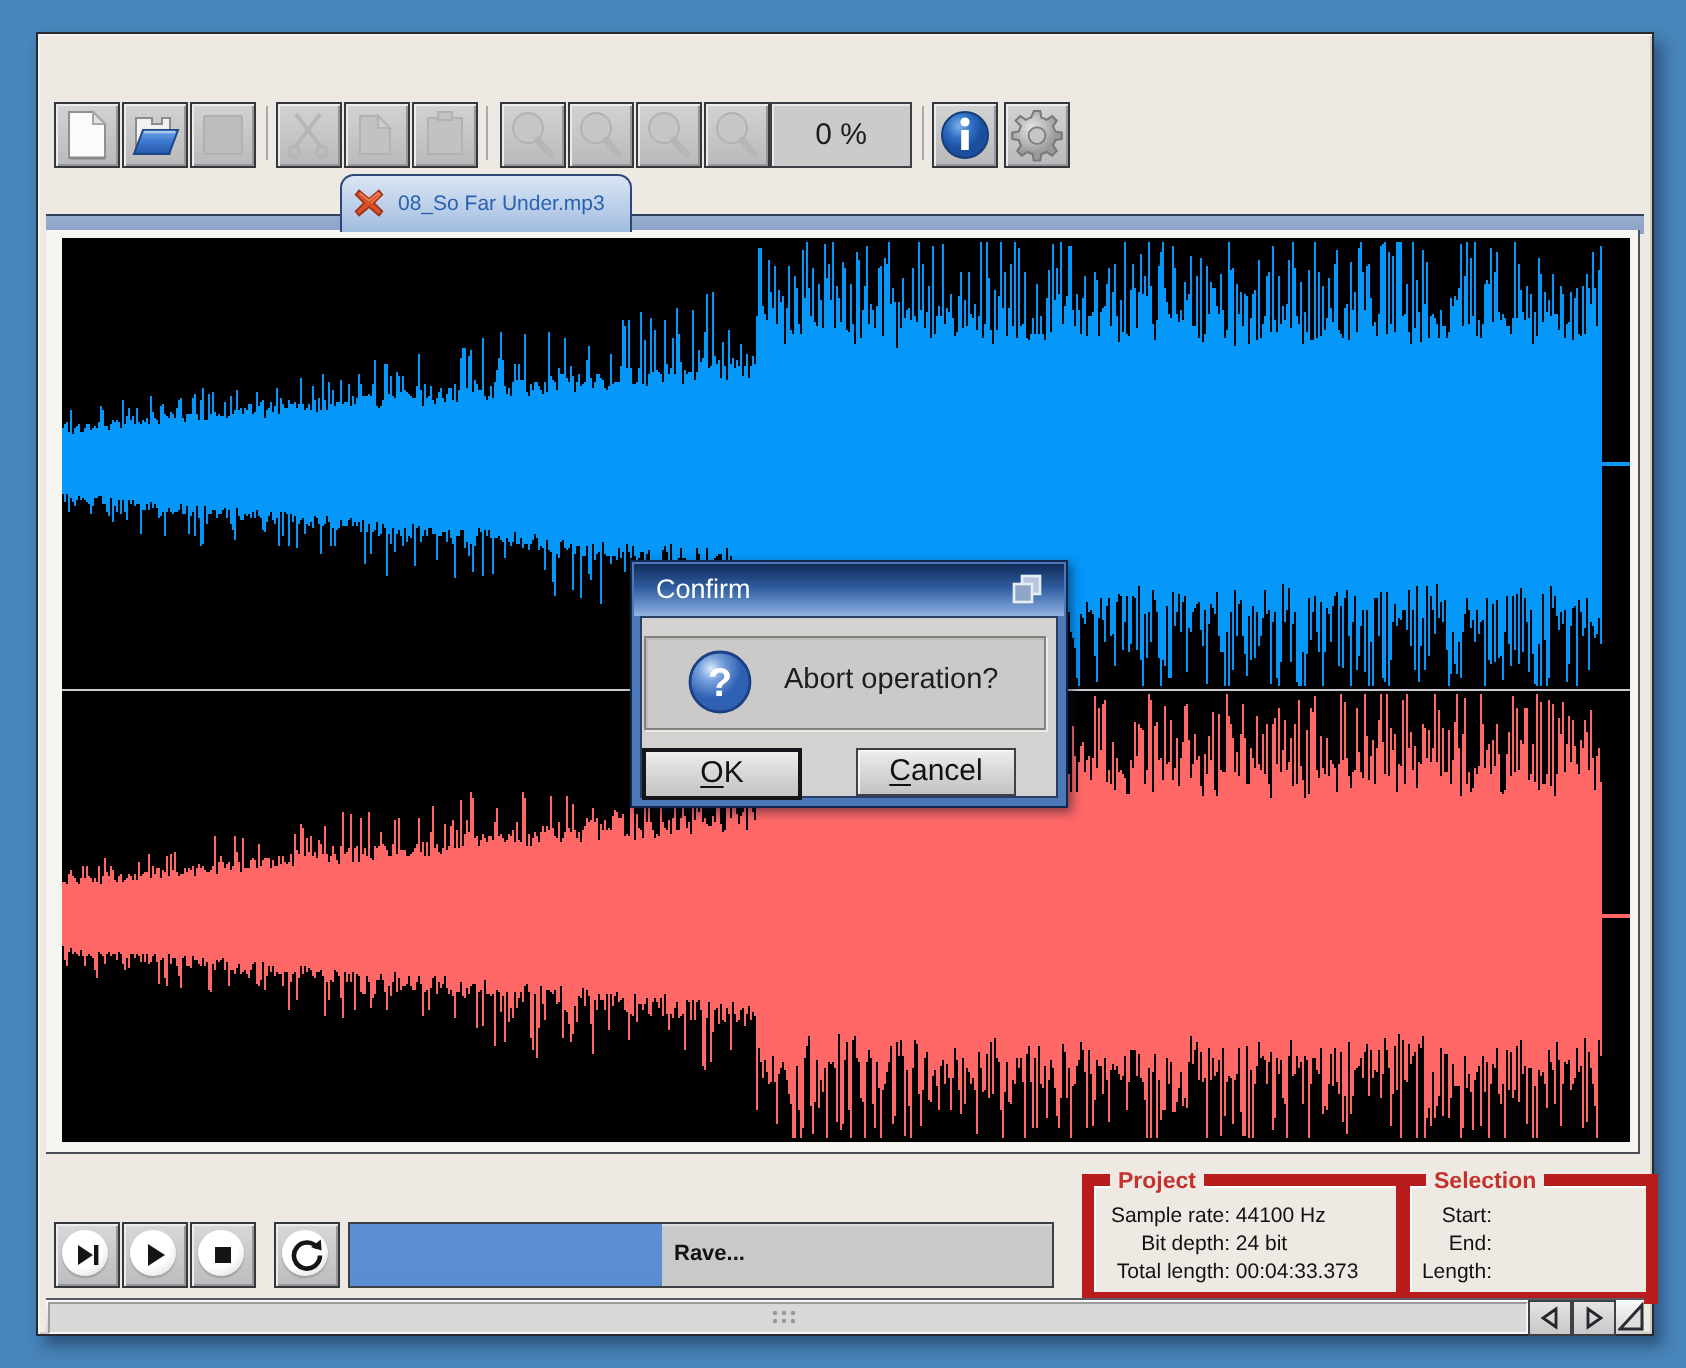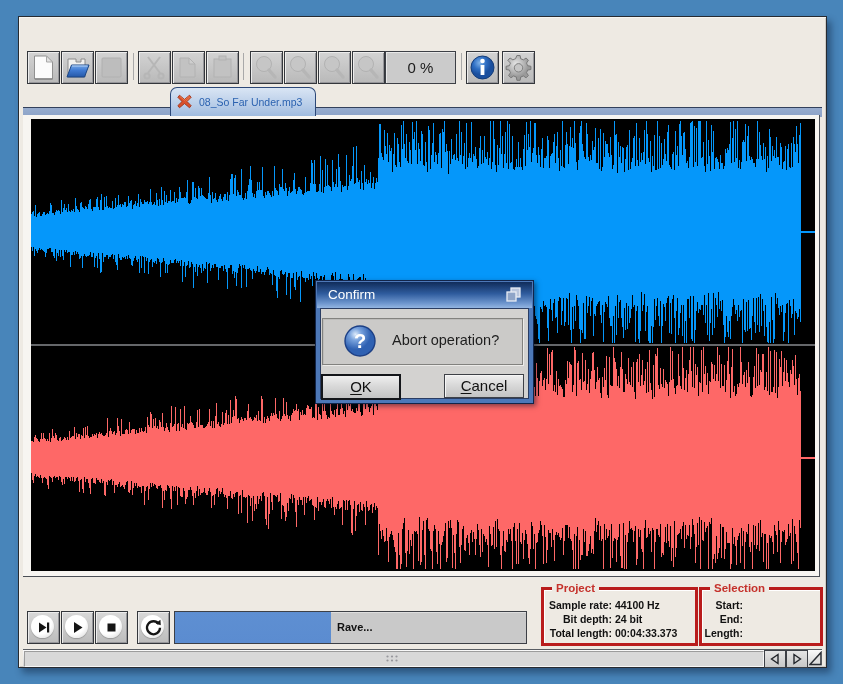--- a/index.html
+++ b/index.html
@@ -16,36 +16,36 @@
 .paneband{left:4px;top:90px;width:799px;height:9px;background:linear-gradient(#97acce,#8ba2c7);border-top:1px solid #33415c}
 .tab2{left:151px;top:70px;width:144px;height:28px;border:1.5px solid #2c4878;border-bottom:none;border-radius:7px 7px 0 0;background:linear-gradient(#d9e5f4,#b3c9e6 70%,#9fbbdf);z-index:3}
 .tab2 span{position:absolute;left:28px;top:8px;font-size:10.5px;font-weight:normal;color:#2b62b0;white-space:nowrap}
 .paneframe{left:4px;top:98px;width:796px;height:461px;background:#f7f5f1;border-bottom:1px solid #4b4f56;border-right:1px solid #4b4f56}
 .wavebox{left:12px;top:102px;width:784px;height:452px}
 .botbtn{width:31px;height:31px;border:1px solid #34373c;background:linear-gradient(#d8d8d8,#bcbcbc);box-shadow:inset 1px 1px 0 #ececec,inset -1px -1px 0 #96969a;top:594px}
 .circ{position:absolute;left:3px;top:3px;width:23px;height:23px;border-radius:50%;background:radial-gradient(circle at 38% 32%,#ffffff 55%,#d2d2d2);box-shadow:0 1px 1px #9a9a9a}
 .pbar{left:155px;top:594px;width:351px;height:31px;border:1px solid #3d4046;background:#c9c9c9;box-shadow:inset 1px 1px 0 #dedede}
 .pfill{position:absolute;left:0;top:0;width:156px;height:31px;background:linear-gradient(#5e8fd2,#5b8cd0)}
 .plabel{position:absolute;left:162px;top:9px;font-size:11px;font-weight:bold;color:#111}
-.grp{border:3px solid #b91c1c;box-shadow:inset 1px 1px 0 #fff}
+.grp{border:6px solid #b91c1c;box-shadow:inset 1px 1px 0 #fff}
 .gtitle{position:absolute;top:-8px;left:8px;background:#eeeae3;color:#c5312b;font-weight:bold;font-size:11.5px;padding:0 4px}
-.grow{position:absolute;font-size:10.5px;font-weight:bold;color:#111;white-space:nowrap}
+.grow{position:absolute;font-size:10.5px;font-weight:normal;color:#111;white-space:nowrap}
 .glab{display:inline-block;text-align:right}
 .botbar{left:4px;top:632px;width:799px;height:17px;background:linear-gradient(#fafafa,#d2d2d2);border-top:1px solid #595d63}
 .btrack{position:absolute;left:1px;top:1px;width:738px;height:14px;background:#d8d8d8;border:1px solid #9c9c9c;border-bottom-color:#f6f6f6;border-right-color:#f6f6f6}
 .arrbtn{position:absolute;top:0px;width:20px;height:16px;border:1px solid #3d4046;background:linear-gradient(#e4e4e4,#c8c8c8)}
 .dlg{left:315px;top:280px;width:217px;height:122px;background:#4d78b8;border:1px solid #12254a;z-index:10;box-shadow:2px 2px 5px rgba(5,15,35,.5)}
 .dtitle{position:absolute;left:1px;top:1px;width:215px;height:26px;background:linear-gradient(#102c5a,#2f5c9e 45%,#6e96ce 82%,#93b5e2)}
 .dtitle span{position:absolute;left:11px;top:5px;font-size:13.5px;color:#fff}
 .dbody{position:absolute;left:4px;top:27px;width:207px;height:89px;background:#d3d2d0;border:1px solid #2a3d63}
 .dpanel{position:absolute;left:1px;top:9px;width:199px;height:45px;background:#cbcac8;border:1px solid #82827f;box-shadow:inset 1px 1px 0 #bdbcba,1px 1px 0 #ecebe9}
 .dtext{position:absolute;left:69px;top:13px;font-size:14.5px;color:#1e1e1e}
 .dbtn{position:absolute;top:65px;width:80px;height:22px;background:linear-gradient(#efefef,#d9d9d9 45%,#c3c3c3);font-size:15px;color:#111;text-align:center;line-height:22px}
 .ok{left:0px;width:76px;border:2px solid #14161a}
-.cancel{left:123px;width:78px;border:1px solid #3e4147;box-shadow:inset 1px 1px 0 #f6f6f6}
+.cancel{left:107px;width:78px;border:1px solid #3e4147;box-shadow:inset 1px 1px 0 #f6f6f6}
 u{text-decoration:underline;text-underline-offset:2px}
 svg{display:block}
 </style></head>
 <body>
 <div class="abs window">
 
 
 <div class="abs tbtn" style="left:8px">
       <svg viewBox="0 0 31 31">
         <path d="M6.5 4 L18.5 4 L24.5 10 L24.5 27 L6.5 27 Z" fill="#fbfbfb" stroke="#909090" stroke-width="1"></path>

